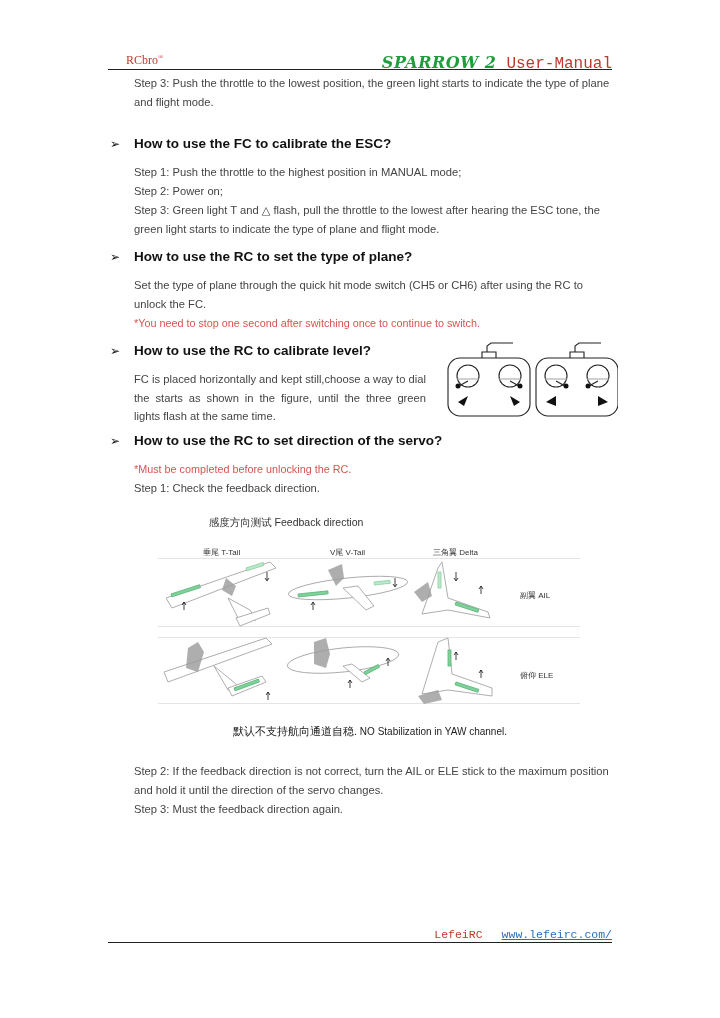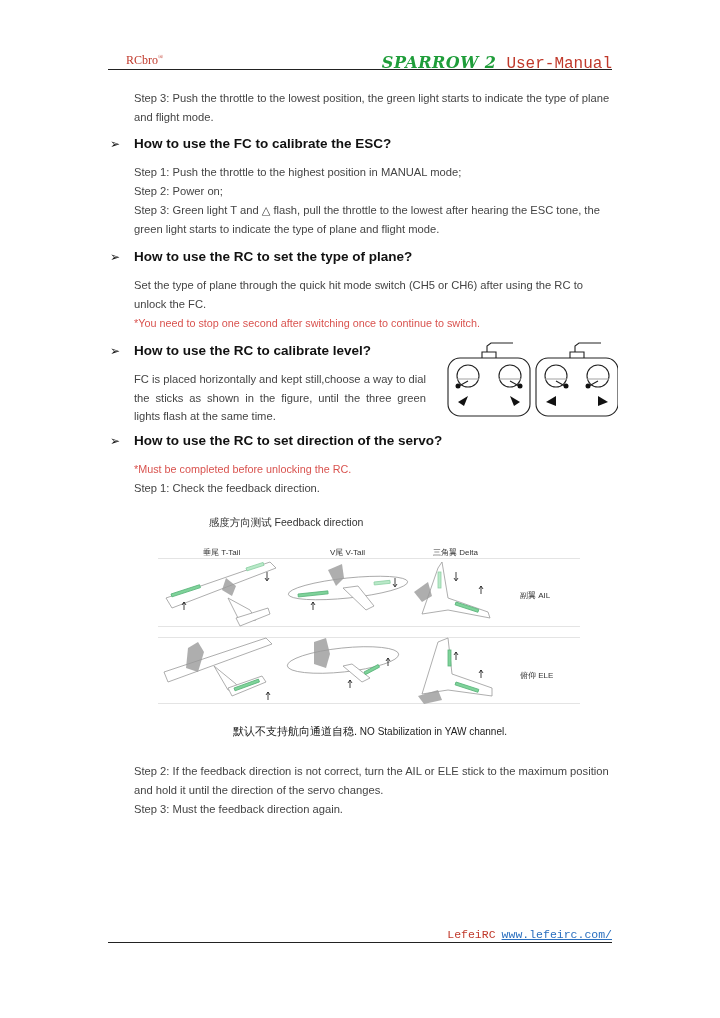--- a/index.html
+++ b/index.html
@@ -13,54 +13,54 @@
   .p{position:absolute;left:134px;width:478px;font-size:11.2px;line-height:18.5px;color:#444;}
   .p.red{color:#d9534f;}
   .h{position:absolute;left:110px;font-size:13.5px;font-weight:bold;color:#111;display:flex;align-items:center;}
   .h .arrow{width:24px;font-size:12px;}
   .fig-title{position:absolute;left:0;width:572px;text-align:center;font-size:10.5px;color:#333;}
   .fig-label{position:absolute;font-size:8px;color:#333;}
   .fig-caption{position:absolute;left:0;width:720px;text-align:center;font-size:10px;color:#222;}
   .fig-caption .cn{font-size:11px;padding-left:20px;}
   .band{position:absolute;left:158px;width:422px;height:1px;background:#e4e4e4;}
   .footer{position:absolute;right:108px;top:928px;font-family:"Liberation Mono",monospace;font-size:11.5px;white-space:nowrap;}
-  .footer .brand{color:#c0392b;margin-right:6px;}
+  .footer .brand{color:#c0392b;margin-right:19px;}
   .footer a{color:#2a6fbf;text-decoration:underline;}
 </style>
 </head>
 <body>
 
 <div class="hdr-left"><span>RCbro</span><sup>®</sup></div>
 <div class="hdr-right">
   <span class="hdr-brand">SPARROW 2</span><span class="hdr-doc">User-Manual</span>
 </div>
 <div class="rule" style="top:69px"></div>
 
-<div class="p" style="top:89px">Step 3: Push the throttle to the lowest position, the green light starts to indicate the type of plane and flight mode.</div>
+<div class="p" style="top:74px">Step 3: Push the throttle to the lowest position, the green light starts to indicate the type of plane and flight mode.</div>
 
 <div class="h" style="top:136px">
   <span class="arrow">➢</span>
   <span>How to use the FC to calibrate the ESC?</span>
 </div>
 <div class="p" style="top:163px">Step 1: Push the throttle to the highest position in MANUAL mode;</div>
 <div class="p" style="top:182px">Step 2: Power on;</div>
 <div class="p" style="top:201px">Step 3: Green light T and △ flash, pull the throttle to the lowest after hearing the ESC tone, the green light starts to indicate the type of plane and flight mode.</div>
 
 <div class="h" style="top:249px">
   <span class="arrow">➢</span>
   <span>How to use the RC to set the type of plane?</span>
 </div>
 <div class="p" style="top:276px">Set the type of plane through the quick hit mode switch (CH5 or CH6) after using the RC to unlock the FC.</div>
 <div class="p red" style="top:314px;font-size:10.8px">*You need to stop one second after switching once to continue to switch.</div>
 
 <div class="h" style="top:343px">
   <span class="arrow">➢</span>
   <span>How to use the RC to calibrate level?</span>
 </div>
-<div class="p" style="top:370px;width:292px;text-align:justify">FC is placed horizontally and kept still,choose a way to dial the sticks as shown in the figure, until the three green lights flash at the same time.</div>
+<div class="p" style="top:370px;width:292px;text-align:justify">FC is placed horizontally and kept still,choose a way to dial the starts as shown in the figure, until the three green lights flash at the same time.</div>
 
 <svg style="position:absolute;left:446px;top:340px" width="172" height="80" viewBox="0 0 172 80">
   <g fill="none" stroke="#222" stroke-width="1.1">
     <rect x="2" y="18" width="82" height="58" rx="12"></rect>
     <path d="M36 18 v-6 h14 v6"></path>
     <path d="M41 12 v-6 l4 -3 h22"></path>
     <circle cx="22" cy="36" r="11"></circle>
     <circle cx="64" cy="36" r="11"></circle>
     <line x1="11" y1="39" x2="33" y2="39" stroke="#aaa"></line>
     <line x1="53" y1="39" x2="75" y2="39" stroke="#aaa"></line>

